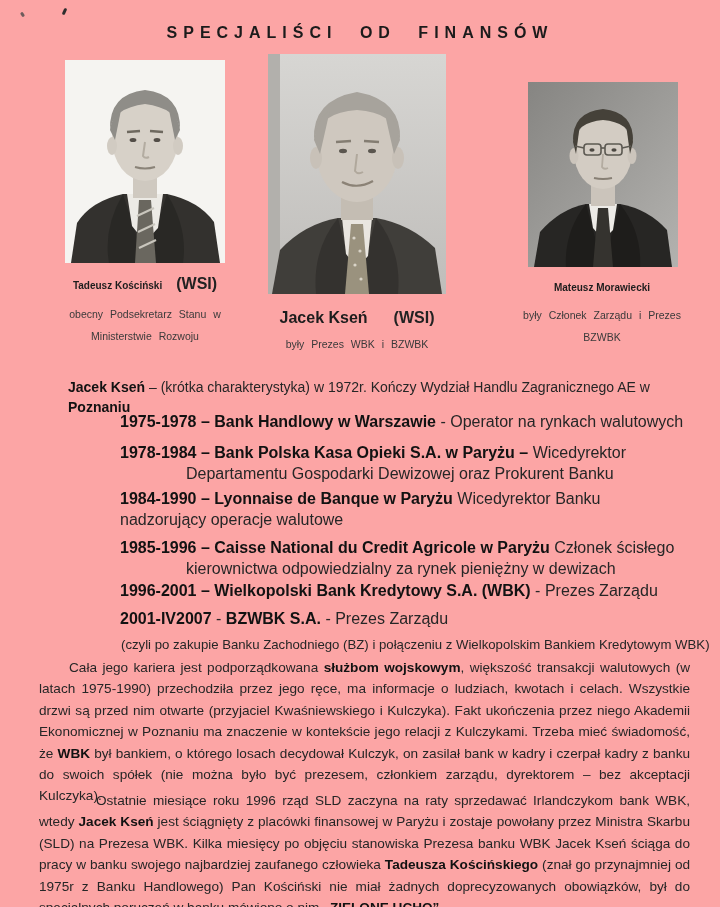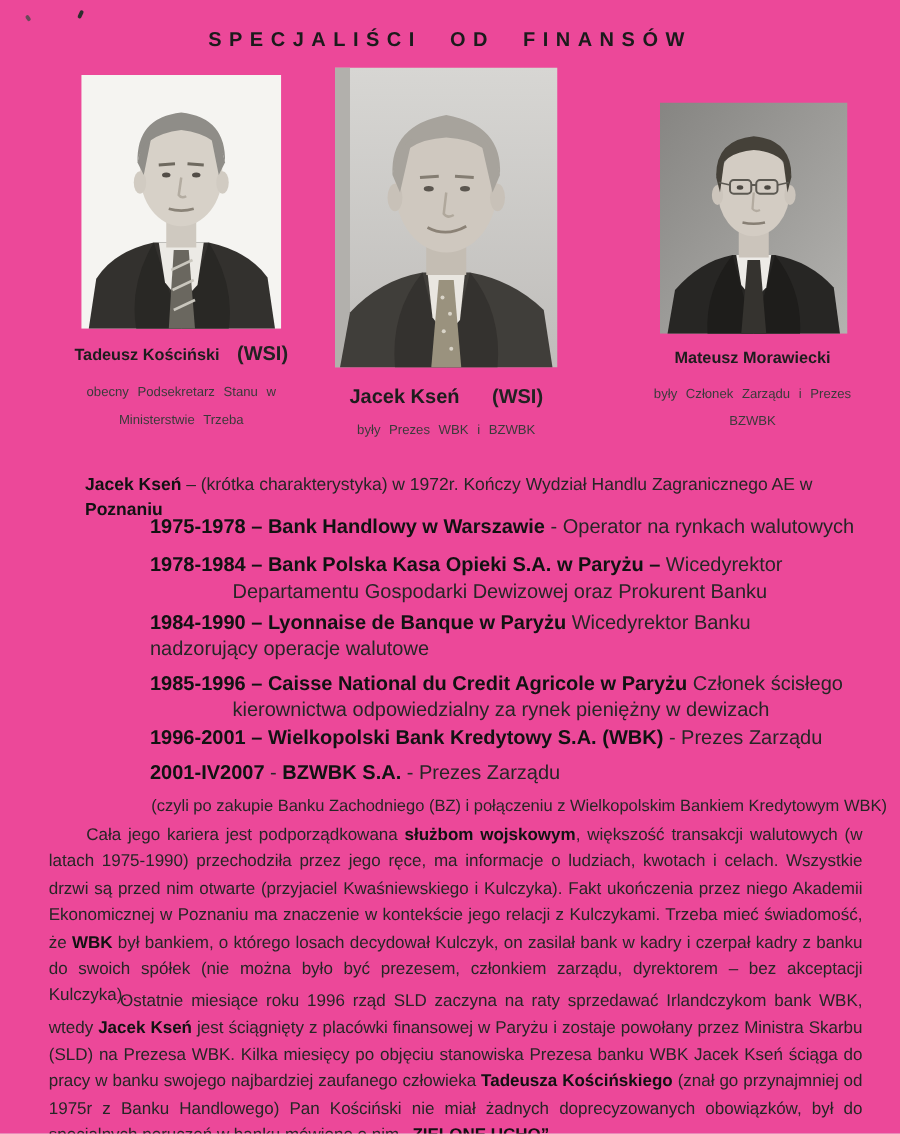--- a/index.html
+++ b/index.html
@@ -1,18 +1,18 @@
 <!DOCTYPE html>
 <html lang="pl"><head>
 <meta charset="utf-8">
 <style>
   html,body{margin:0;padding:0;background:#e8e8e8;}
   .page{
     position:relative;width:720px;height:907px;margin:0 auto;
-    background:#ec4899;overflow:hidden;
+    background:#fca5a5;overflow:hidden;
     font-family:"Liberation Sans",sans-serif;color:#262626;
   }
   
   .speck-a{position:absolute;left:21px;top:12px;width:3px;height:5px;background:#4a4a4a;border-radius:2px;transform:rotate(-35deg);opacity:.8;}
   .speck-b{position:absolute;left:63px;top:8px;width:3px;height:7px;background:#2e2e2e;border-radius:2px;transform:rotate(25deg);}
   
   .doc-title{
     position:absolute;top:24px;left:0;right:0;text-align:center;
     font-size:16px;font-weight:700;letter-spacing:6px;word-spacing:12px;color:#1b1b1b;
   }
@@ -20,21 +20,21 @@
   .photo{position:absolute;line-height:0;}
   .photo svg{display:block;}
   .photo-left{left:65px;top:60px;width:160px;height:203px;}
   .photo-mid{left:268px;top:54px;width:178px;height:240px;}
   .photo-right{left:528px;top:82px;width:150px;height:185px;}
   
   .caption{position:absolute;text-align:center;line-height:1;}
   .cap-left{left:50px;top:276px;width:190px;}
   .cap-mid{left:258px;top:310px;width:198px;}
   .cap-right{left:510px;top:278px;width:184px;}
-  .cap-name{font-weight:700;color:#1d1d1d;font-size:13px;}
+  .cap-name{font-weight:700;color:#1d1d1d;font-size:10px;}
   .cap-mid .cap-name{font-size:16px;}
   .cap-tag{font-weight:700;color:#222;margin-left:14px;}
   .cap-mid .cap-tag{margin-left:26px;font-weight:700;}
   .cap-sub{font-size:10.5px;color:#3a3a3a;word-spacing:4px;}
   .cap-left .cap-sub1{margin-top:17px;}
   .cap-left .cap-sub2{margin-top:11px;}
   .cap-mid .cap-sub1{margin-top:13px;}
   .cap-right .cap-sub1{margin-top:16px;}
   .cap-right .cap-sub2{margin-top:11px;}
   
@@ -157,21 +157,21 @@
       <path d="M75,72 L74,85 Q76,88 80,86" fill="none" stroke="#b3aba0" stroke-width="1.8"></path>
       <path d="M66,96 Q75,98 84,96" fill="none" stroke="#877f74" stroke-width="2"></path>
     </svg>
   </div>
 
   <div class="caption cap-left">
     <div>
       <span class="cap-name">Tadeusz Kościński</span><span class="cap-tag">(WSI)</span>
     </div>
     <div class="cap-sub cap-sub1">obecny Podsekretarz Stanu w</div>
-    <div class="cap-sub cap-sub2">Ministerstwie Trzeba</div>
+    <div class="cap-sub cap-sub2">Ministerstwie Rozwoju</div>
   </div>
 
   <div class="caption cap-mid">
     <div>
       <span class="cap-name">Jacek Kseń</span><span class="cap-tag">(WSI)</span>
     </div>
     <div class="cap-sub cap-sub1">były Prezes WBK i BZWBK</div>
   </div>
 
   <div class="caption cap-right">

